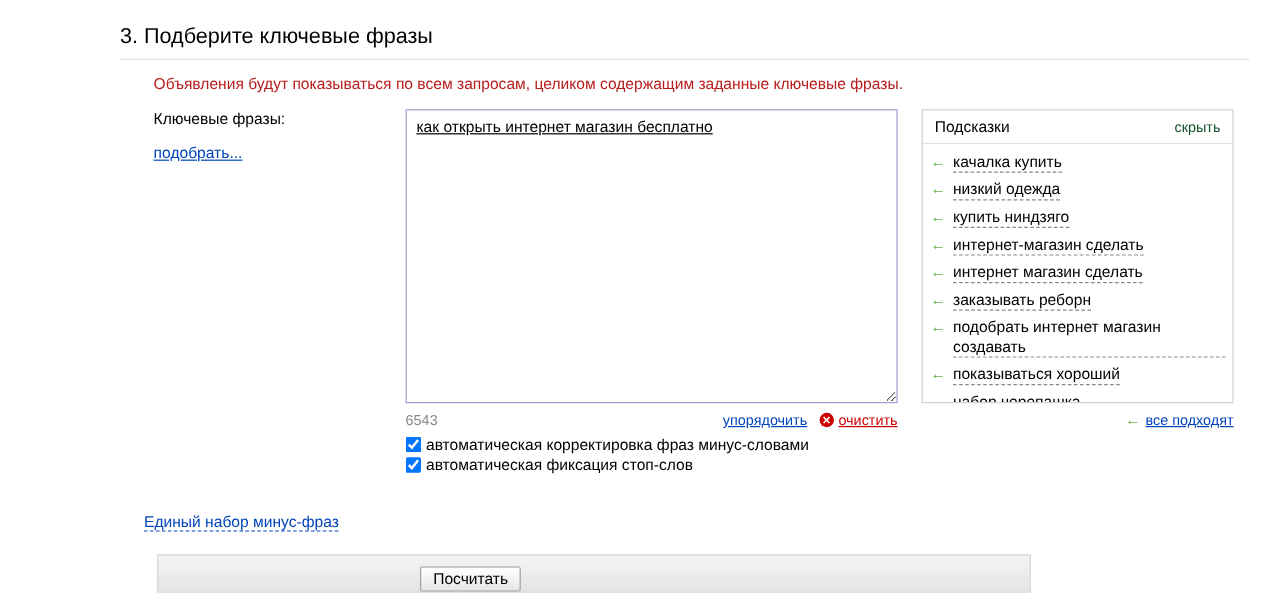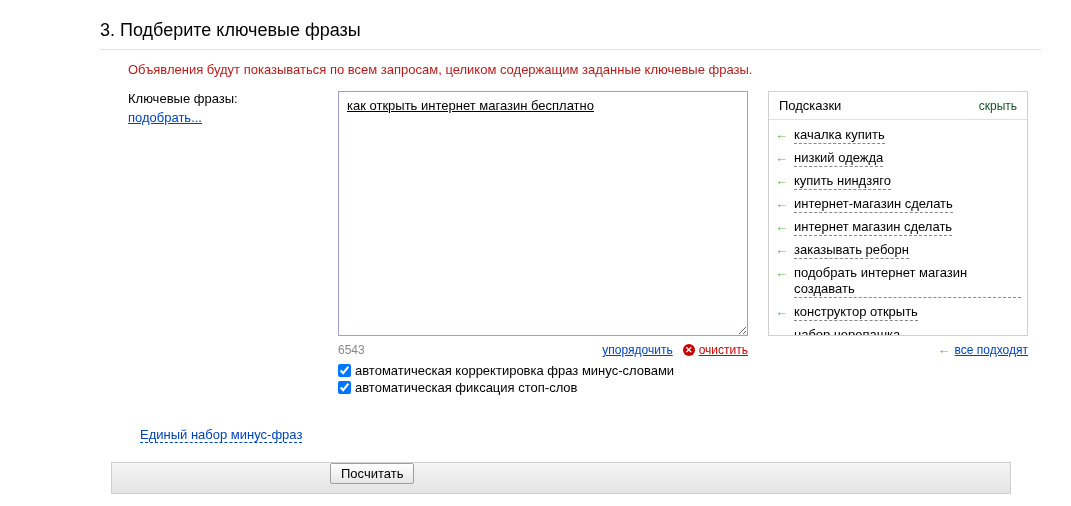--- a/index.html
+++ b/index.html
@@ -4,21 +4,21 @@
   <style>
     * { box-sizing: border-box; margin: 0; padding: 0; }
     body { font-family: Arial, sans-serif; font-size: 13px; color: #000; background: #fff; }
     .container { width: 1071px; padding: 20px 30px 0 100px; }
     .section-title { font-size: 18px; font-weight: normal; color: #000; margin-bottom: 8px; }
     .description { font-size: 13px; color: #b91c1c; margin-bottom: 14px; margin-left: 28px; }
     .hr { border: none; border-top: 1px solid #e0e0e0; margin-bottom: 12px; }
     .main-row { display: flex; gap: 20px; margin-left: 28px; }
     .left-col { width: 190px; flex-shrink: 0; }
     .left-label { font-size: 13px; color: #000; }
-    .pick-link { color: #0044bb; text-decoration: underline; font-size: 13px; cursor: pointer; display: inline-block; margin-top: 4px; }
+    .pick-link { color: #0044bb; text-decoration: underline; font-size: 13px; cursor: pointer; display: inline-block; margin-top: 14px; }
     .center-col { width: 410px; flex-shrink: 0; }
     textarea.kw { width: 100%; height: 245px; border: 1px solid #a0a0d0; padding: 6px 8px; font-family: Arial, sans-serif; font-size: 13px; color: #000; resize: both; outline: none; text-decoration: underline; }
     .under-row { display: flex; justify-content: space-between; align-items: center; margin-top: 4px; font-size: 12px; }
     .counter { color: #888; }
     .actions-right { display: flex; gap: 10px; }
     .link { color: #0044bb; text-decoration: underline; cursor: pointer; }
     .clear-link { color: #cc0000; text-decoration: underline; cursor: pointer; display: inline-flex; align-items: center; gap: 4px; }
     .clear-icon { display: inline-block; width: 12px; height: 12px; border-radius: 50%; background: #cc0000; color: #fff; font-size: 9px; font-weight: bold; line-height: 12px; text-align: center; }
     .checkboxes { margin-top: 6px; }
     .cb-row { display: flex; align-items: center; gap: 4px; font-size: 13px; color: #000; margin-bottom: 2px; }
@@ -30,23 +30,23 @@
     .hints-body { padding: 4px 6px 8px 6px; max-height: 215px; overflow-y: auto; }
     .hint-item { display: flex; align-items: flex-start; gap: 6px; padding: 3px 0; font-size: 13px; }
     .arrow-left { color: #6ab04c; font-weight: bold; font-size: 13px; cursor: pointer; flex-shrink: 0; line-height: 16px; }
     .hint-text { color: #000; border-bottom: 1px dashed #888; cursor: pointer; line-height: 16px; }
     .hints-body::-webkit-scrollbar { width: 14px; }
     .hints-body::-webkit-scrollbar-track { background: #e8e8e8; }
     .hints-body::-webkit-scrollbar-thumb { background: #c0c0c0; border: 1px solid #a0a0a0; }
     .all-fit { text-align: right; margin-top: 6px; width: 260px; }
     .all-fit-inner { display: inline-flex; align-items: center; gap: 4px; font-size: 12px; }
     .all-fit .link { color: #0044bb; }
-    .minus-row { margin: 30px 0 20px 40px; }
+    .minus-row { margin: 30px 0 20px 20px; }
     .minus-link { color: #0044bb; border-bottom: 1px dashed #0044bb; text-decoration: none; cursor: pointer; font-size: 13px; }
-    .footer-bar { margin-left: 11px; width: 900px; height: 32px; background: linear-gradient(#f4f4f4, #e4e4e4); border: 1px solid #d0d0d0; display: flex; align-items: flex-start; padding-left: 218px; margin-top: 10px; }
+    .footer-bar { margin-left: 31px; width: 728px; height: 32px; background: linear-gradient(#f4f4f4, #e4e4e4); border: 1px solid #d0d0d0; display: flex; align-items: flex-end; padding-left: 218px; margin-top: 10px; }
     .calc-btn { font-family: Arial, sans-serif; font-size: 13px; padding: 2px 10px; background: linear-gradient(#ffffff, #e6e6e6); border: 1px solid #a0a0a0; border-radius: 2px; cursor: pointer; }
   </style>
 </head>
 <body>
 
 <div class="container">
   <h2 class="section-title">
     <span>3.</span>
     <span>Подберите ключевые фразы</span>
   </h2>
@@ -113,21 +113,21 @@
             <div class="hint-item">
               <span class="arrow-left">←</span>
               <span class="hint-text">заказывать реборн</span>
             </div>
             <div class="hint-item">
               <span class="arrow-left">←</span>
               <span class="hint-text">подобрать интернет магазин создавать</span>
             </div>
             <div class="hint-item">
               <span class="arrow-left">←</span>
-              <span class="hint-text">конструктор открыть</span>
+              <span class="hint-text">показываться хороший</span>
             </div>
             <div class="hint-item">
               <span class="arrow-left">←</span>
               <span class="hint-text">набор черепашка</span>
             </div>
           </div>
       </div>
       <div class="all-fit">
         <span class="all-fit-inner">
           <span class="arrow-left">←</span>

